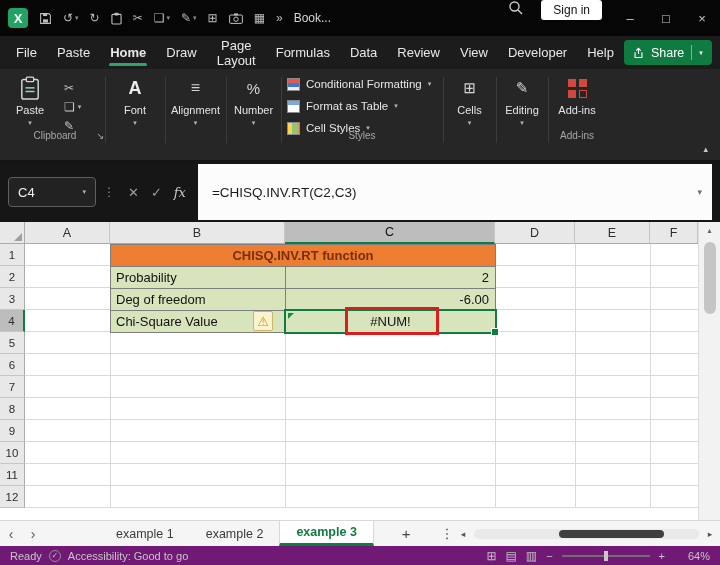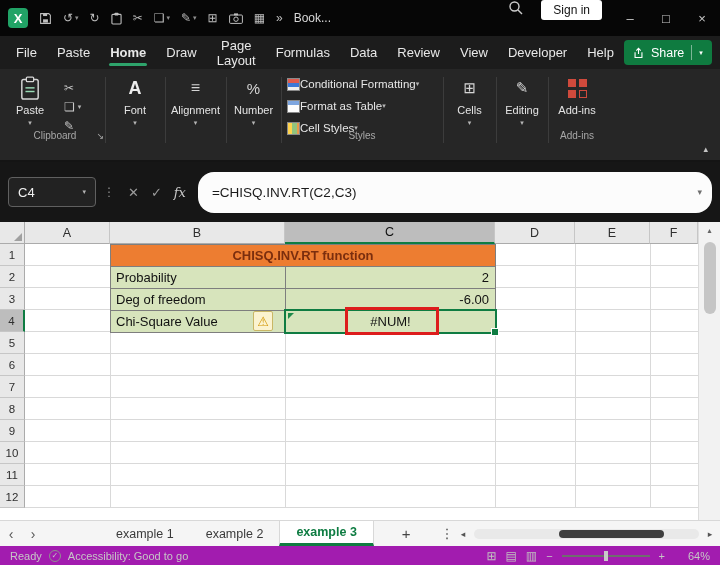--- a/index.html
+++ b/index.html
@@ -49,21 +49,21 @@
   .rdiv { position:absolute; top:8px; height:66px; width:1px; background:#3C3C3C; }
   .bigbtn { display:flex; flex-direction:column; align-items:center; gap:3px;
             color:#E4E4E4; font-size:11px; width:100%; padding-top:2px; }
   .bicon { height:26px; display:flex; align-items:center; justify-content:center; }
   .caret-sm { font-size:7px; color:#B5B5B5; }
   .smallcol { position:absolute; left:58px; top:8px; display:flex; flex-direction:column; gap:5px; }
   .smbtn { font-size:12px; color:#C9C9C9; display:flex; gap:3px; align-items:center; }
   .grouplabel { position:absolute; bottom:4px; left:0; width:100%; text-align:center;
                 font-size:10px; color:#A8A8A8; }
   .launcher { position:absolute; right:0; bottom:4px; font-size:9px; color:#A8A8A8; }
-  .stylebtn { display:flex; align-items:center; height:22px; color:#E6E6E6;
+  .stylebtn { display:flex; align-items:center; gap:6px; height:22px; color:#E6E6E6;
               font-size:11.5px; padding-left:4px; }
   .sicon { width:13px; height:13px; border:1px solid #8A8A8A; flex:0 0 auto; }
   .cf-icon { background:linear-gradient(180deg,#E05A4E 0 4px,#3C78D8 4px 8px,#EFEFEF 8px); }
   .ft-icon { background:linear-gradient(180deg,#7EA6E0 0 4px,#FDFDFD 4px); }
   .cs-icon { background:linear-gradient(90deg,#FFD34D 0 4px,#92C47D 4px 9px,#E9994A 9px); }
   .fontA { font-size:18px; font-weight:bold; color:#ECECEC; }
   .alicon { font-size:16px; color:#D5D5D5; }
   .pcticon { font-size:15px; color:#D5D5D5; }
   .gicon { font-size:15px; color:#D5D5D5; }
   .addins-wrap { position:relative; width:19px; height:19px; }
@@ -74,21 +74,21 @@
 
   
   .formulabar { position:absolute; top:162px; left:0; right:0; height:60px; background:#161616;
                 display:flex; align-items:center; padding:0 8px; }
   .namebox { width:88px; height:30px; background:#222; border:1px solid #606060; border-radius:4px;
              color:#F0F0F0; font-size:13px; display:flex; align-items:center; padding:0 9px; }
   .nb-caret { margin-left:auto; font-size:7px; color:#B5B5B5; }
   .fb-dots { color:#8F8F8F; font-size:12px; margin:0 7px; }
   .fb-x, .fb-check { color:#9C9C9C; font-size:13px; margin:0 6px; }
   .fb-fx { color:#C9C9C9; font-style:italic; font-family:"DejaVu Serif", serif; font-size:13px; margin:0 8px 0 6px; }
-  .fb-input { flex:1; height:41px; background:#FCFCFC; border-radius:16px; display:flex; align-items:center;
+  .fb-input { flex:1; height:56px; background:#FCFCFC; border-radius:0; display:flex; align-items:center;
               padding:0 14px; color:#1B1B1B; font-size:13.5px; position:relative; margin-left:4px; }
   .fb-expand { position:absolute; right:10px; top:50%; transform:translateY(-50%); color:#6F6F6F; font-size:9px; }
 
   
   .sheet { position:absolute; top:222px; left:0; right:0; height:298px; background:#fff; }
   .colheaders { position:absolute; top:0; left:0; height:22px; display:flex; }
   .corner { width:25px; height:22px; background:#E8E8E8; border-right:1px solid #ABABAB;
             border-bottom:1px solid #ABABAB; position:relative; }
   .corner::after { content:""; position:absolute; right:2px; bottom:2px;
                    border-left:8px solid transparent; border-bottom:8px solid #A0A0A0; }
@@ -138,21 +138,21 @@
   .tab.active { background:#fff; color:#0E7C42; font-weight:700; border-left:1px solid #D8D8D8;
                 border-right:1px solid #D8D8D8; border-bottom:3px solid #107C41; }
   .tab-add { margin-left:28px; font-size:15px; color:#444; }
   .tab-more { margin-left:30px; font-size:13px; color:#444; }
   .hscroll { margin-left:auto; display:flex; align-items:center; gap:4px; margin-right:3px; }
   .hs-arrow { font-size:9px; color:#555; width:14px; text-align:center; }
   .hs-track { width:225px; height:10px; background:#E9E9E9; border-radius:5px; position:relative; }
   .hs-thumb { position:absolute; left:85px; top:1px; width:105px; height:8px; background:#3F3F3F; border-radius:4px; }
 
   
-  .statusbar { position:absolute; top:546px; left:0; right:0; height:19px; background:#a21caf;
+  .statusbar { position:absolute; top:546px; left:0; right:0; height:19px; background:#701a75;
                color:#C6C6C6; font-size:11px; display:flex; align-items:center; padding:0 10px; gap:7px; }
   .acc-icon { width:12px; height:12px; border:1px solid #8F8F8F; border-radius:50%; font-size:8px;
               display:flex; align-items:center; justify-content:center; color:#C6C6C6; flex:0 0 auto; }
   .sb-right { margin-left:auto; display:flex; align-items:center; gap:9px; }
   .sb-view { font-size:12px; color:#C0C0C0; }
   .zoom-track { width:88px; height:2px; background:#6E6E6E; position:relative; }
   .zoom-thumb { position:absolute; left:42px; top:-4px; width:4px; height:10px; background:#C9C9C9; }
   .zoom-label { width:36px; text-align:right; }
 </style>
 </head>

